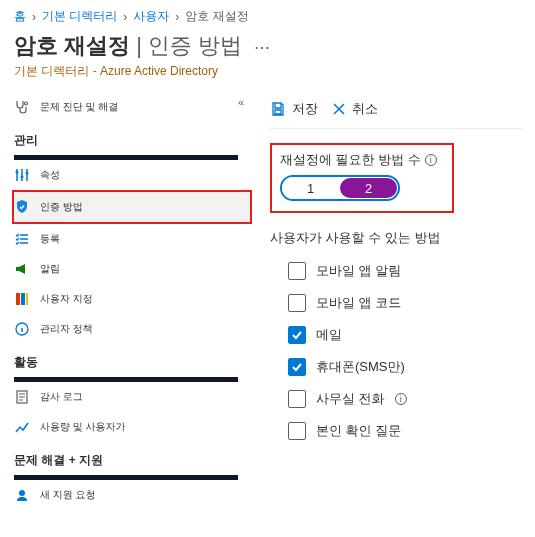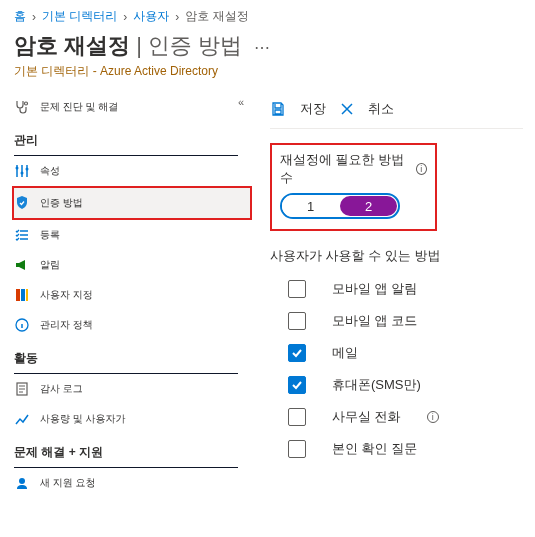--- a/index.html
+++ b/index.html
@@ -57,49 +57,49 @@
       background: #f3f2f1;
       border: 2px solid #e02020;
       margin-left: -2px;
     }
     .side-row.selected .label { font-weight: 400; }
     .group-header {
       font-size: 12px;
       font-weight: 600;
       color: #323130;
       padding: 10px 0 6px 0;
-      border-bottom: 1px solid #0f172a;
+      border-bottom: 5px solid #0f172a;
       margin-right: 14px;
     }
     .main {
       flex: 1;
       padding: 0 12px 0 18px;
     }
     .actionbar {
       display: flex;
       align-items: center;
       gap: 14px;
       padding: 8px 0 10px;
     }
     .actionbtn {
       display: flex;
       align-items: center;
-      gap: 14px;
+      gap: 6px;
       color: #323130;
       cursor: pointer;
       font-size: 13px;
     }
     .actionbtn.save .aicon { color: #0078d4; }
     .actionbtn.discard .aicon { color: #0078d4; font-size: 14px; }
     .main-hr { border-top: 1px solid #edebe9; margin: 0 0 14px 0; }
     .highlight-block {
       border: 2px solid #e02020;
       padding: 6px 8px 10px;
       margin-bottom: 16px;
-      width: 167px;
+      width: 184px;
     }
     .field-label {
       font-size: 13px;
       color: #323130;
       display: flex;
       align-items: center;
       gap: 4px;
       margin-bottom: 6px;
     }
     .info-icon {
@@ -132,21 +132,21 @@
       background: #881798;
       color: #fff;
       border-radius: 12px;
       margin: 1px;
     }
     .section-title { font-size: 13px; color: #323130; margin: 8px 0 8px; }
     .check-list { padding-left: 18px; }
     .check-row {
       display: flex;
       align-items: center;
-      gap: 26px;
+      gap: 10px;
       padding: 7px 0;
       font-size: 13px;
     }
     .checkbox {
       width: 18px; height: 18px;
       border: 1px solid #605e5c;
       border-radius: 2px;
       display: flex; align-items: center; justify-content: center;
       cursor: pointer;
       background: #fff;

